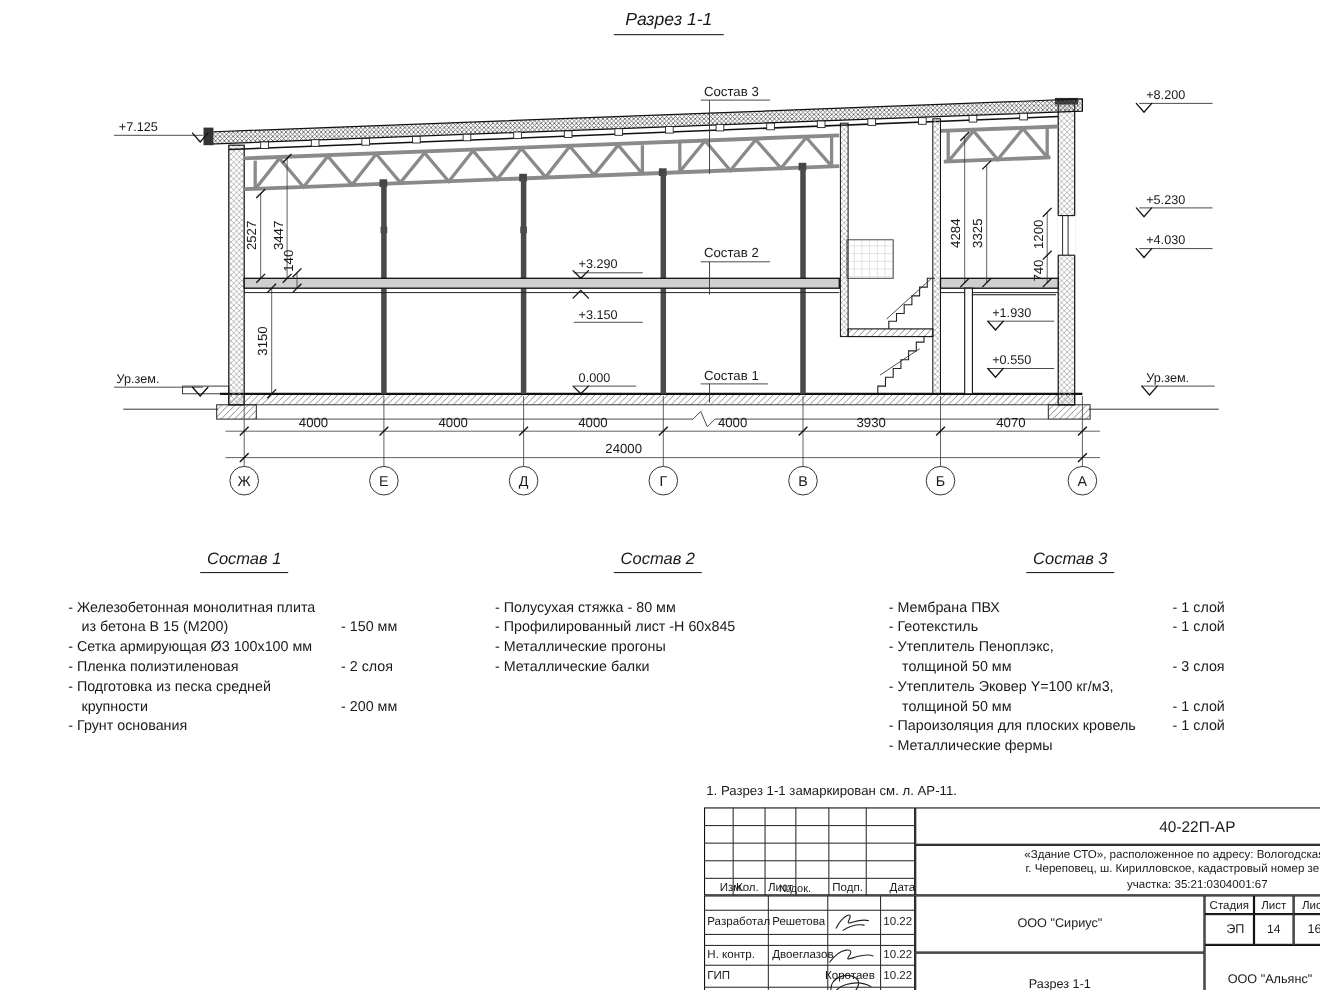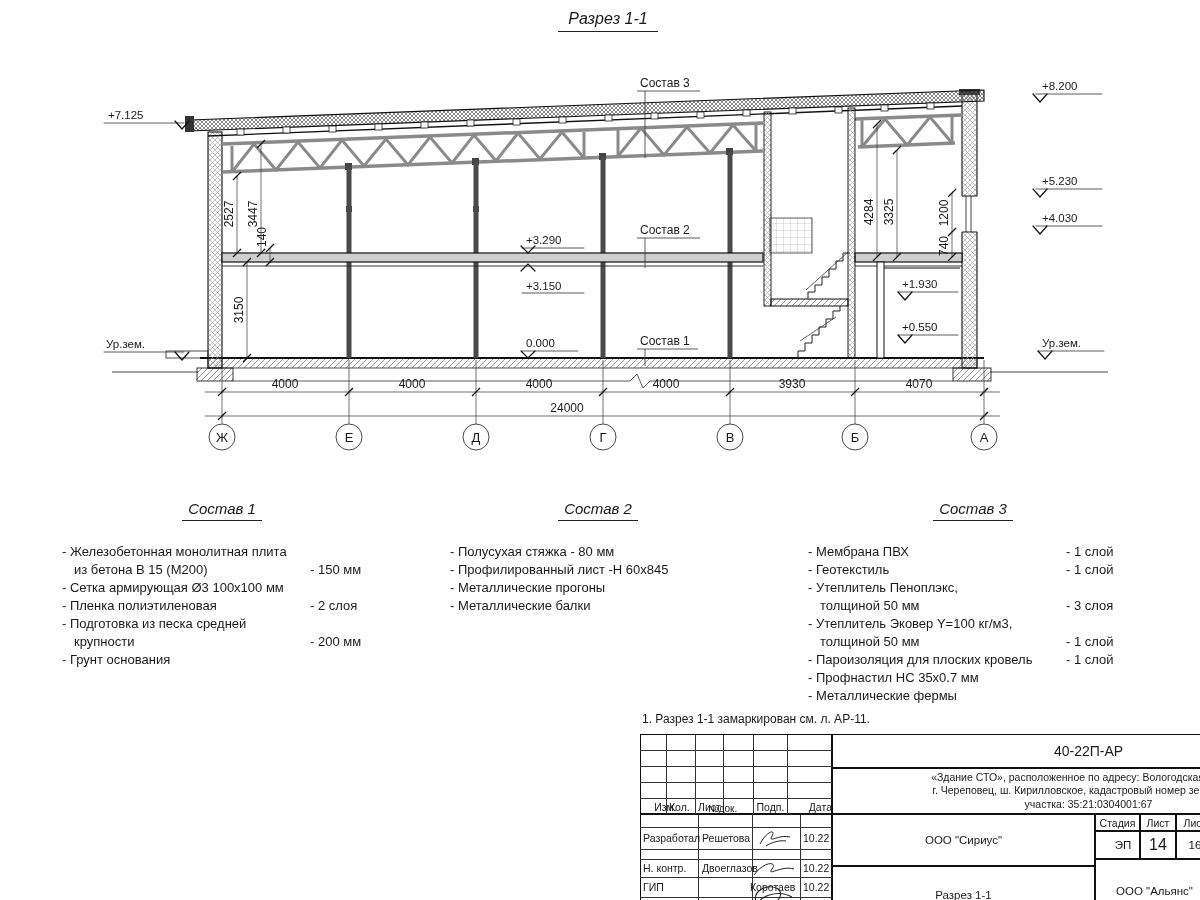--- a/index.html
+++ b/index.html
@@ -380,23 +380,20 @@
   <div class="comp-item">
       <span class="comp-name">- Утеплитель Эковер Y=100 кг/м3,
 толщиной 50 мм</span>
       <span class="comp-val">- 1 слой</span>
     </div>
   <div class="comp-item">
       <span class="comp-name">- Пароизоляция для плоских кровель</span>
       <span class="comp-val">- 1 слой</span>
     </div>
   <div class="comp-item">
-      <span class="comp-name">- Профнастил НС 35х0.7 мм</span>
-    </div>
-  <div class="comp-item">
       <span class="comp-name">- Металлические фермы</span>
     </div>
 </div>
 
 <div class="abs note">1. Разрез 1-1 замаркирован см. л. АР-11.</div>
 
 <div class="abs tb">
 
   <div class="cell" style="left:0;top:1px;width:192px;height:80px;border-width:1.4px;"></div>
   <div class="thin" style="left:26px;top:1px;width:1px;height:80px;"></div>
@@ -448,16 +445,16 @@
     <path d="M8,44 C4,30 22,24 30,30 C40,37 18,56 12,46 C8,38 30,30 44,38 M10,52 C22,44 34,42 44,46" fill="none" stroke="#222" stroke-width="1.1"></path>
   </svg>
 
   <div class="cell ctr" style="left:192px;top:81px;width:263px;height:52px;font-size:11.5px;">ООО "Сириус"</div>
   <div class="cell ctr" style="left:192px;top:133px;width:263px;height:57px;font-size:11.5px;">Разрез 1-1</div>
 
   <div class="cell ctr" style="left:455px;top:81px;width:45px;height:17px;font-size:10.5px;">Стадия</div>
   <div class="cell ctr" style="left:500px;top:81px;width:36px;height:17px;font-size:10.5px;">Лист</div>
   <div class="cell ctr" style="left:536px;top:81px;width:38px;height:17px;font-size:10.5px;">Лист</div>
   <div class="cell ctr" style="left:455px;top:98px;width:45px;height:28px;font-size:11.5px;padding-left:11px;">ЭП</div>
-  <div class="cell ctr" style="left:500px;top:98px;width:36px;height:28px;font-size:16px;">14</div>
+  <div class="cell ctr" style="left:500px;top:98px;width:36px;height:28px;font-size:11px;">14</div>
   <div class="cell ctr" style="left:536px;top:98px;width:38px;height:28px;font-size:11.5px;">16</div>
   <div class="cell ctr" style="left:455px;top:126px;width:119px;height:64px;font-size:11.5px;">ООО "Альянс"</div>
 </div>
 
 </body></html>

